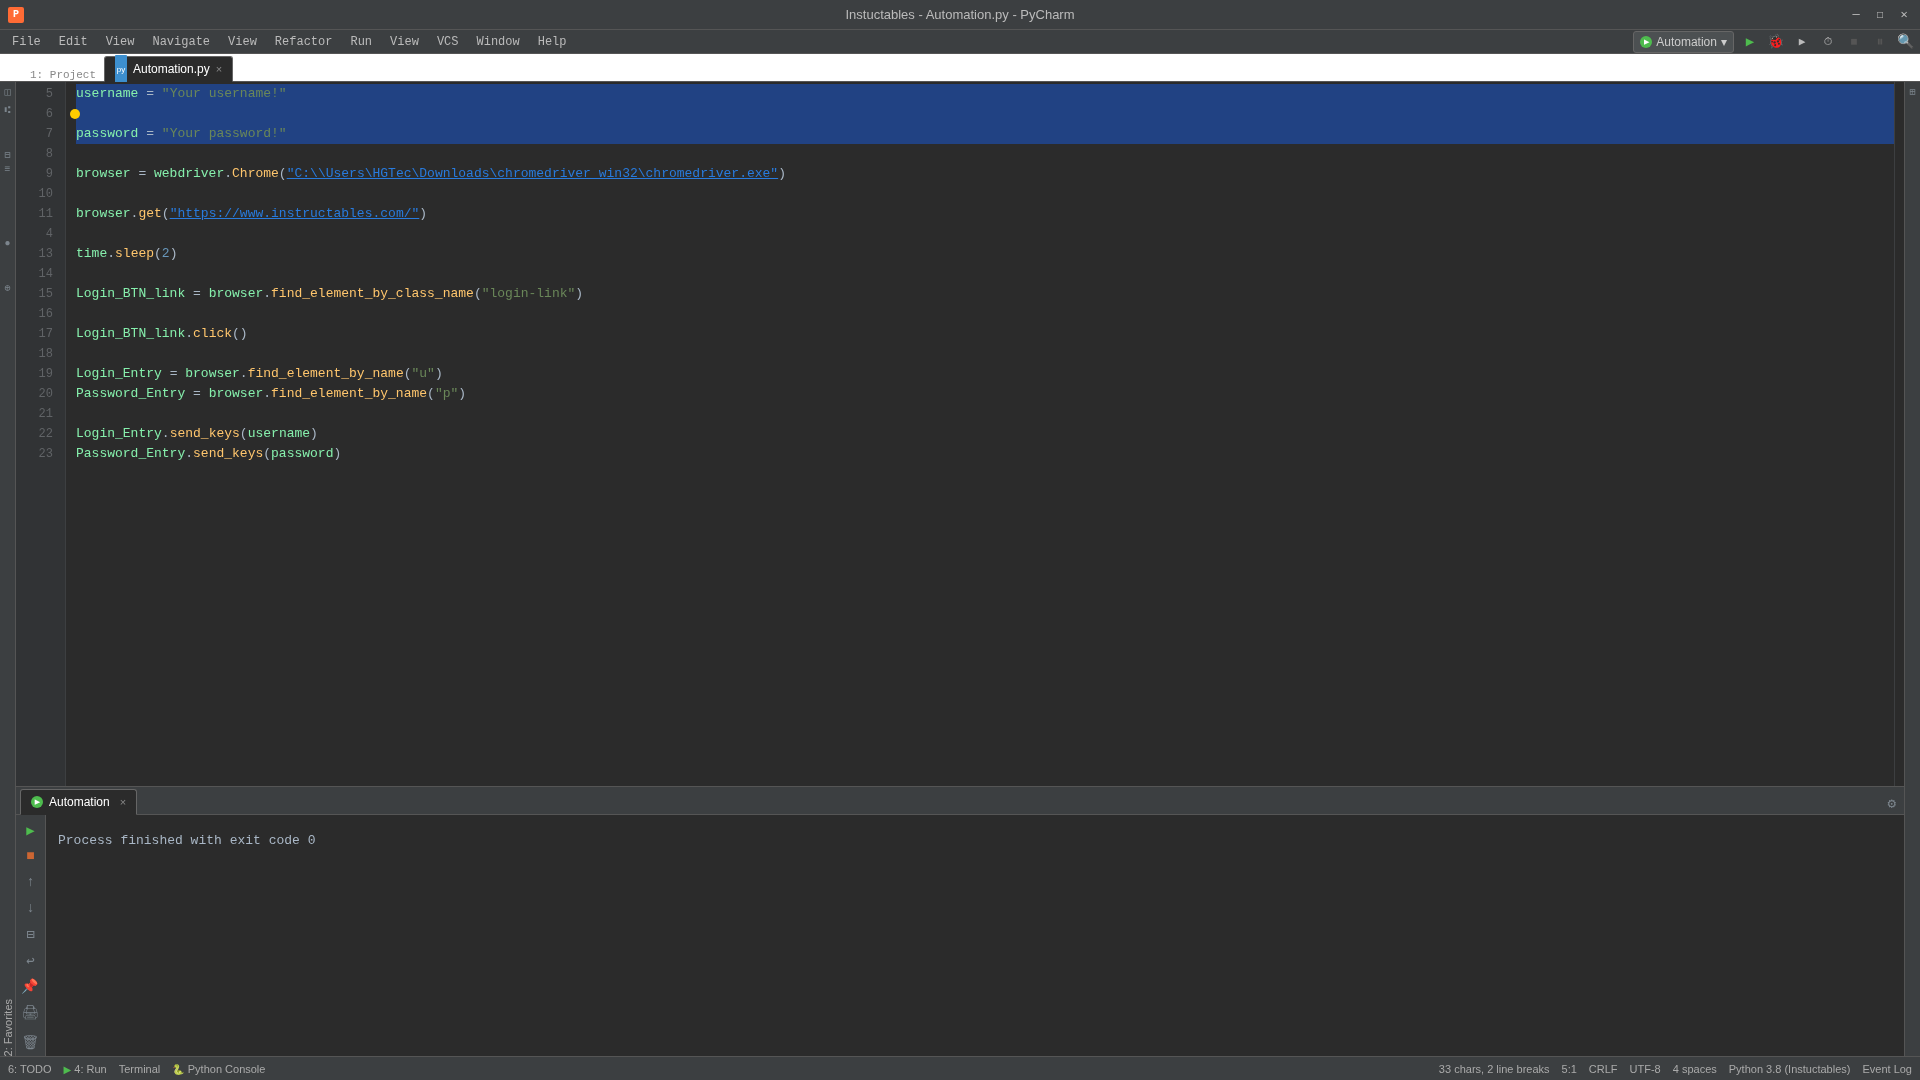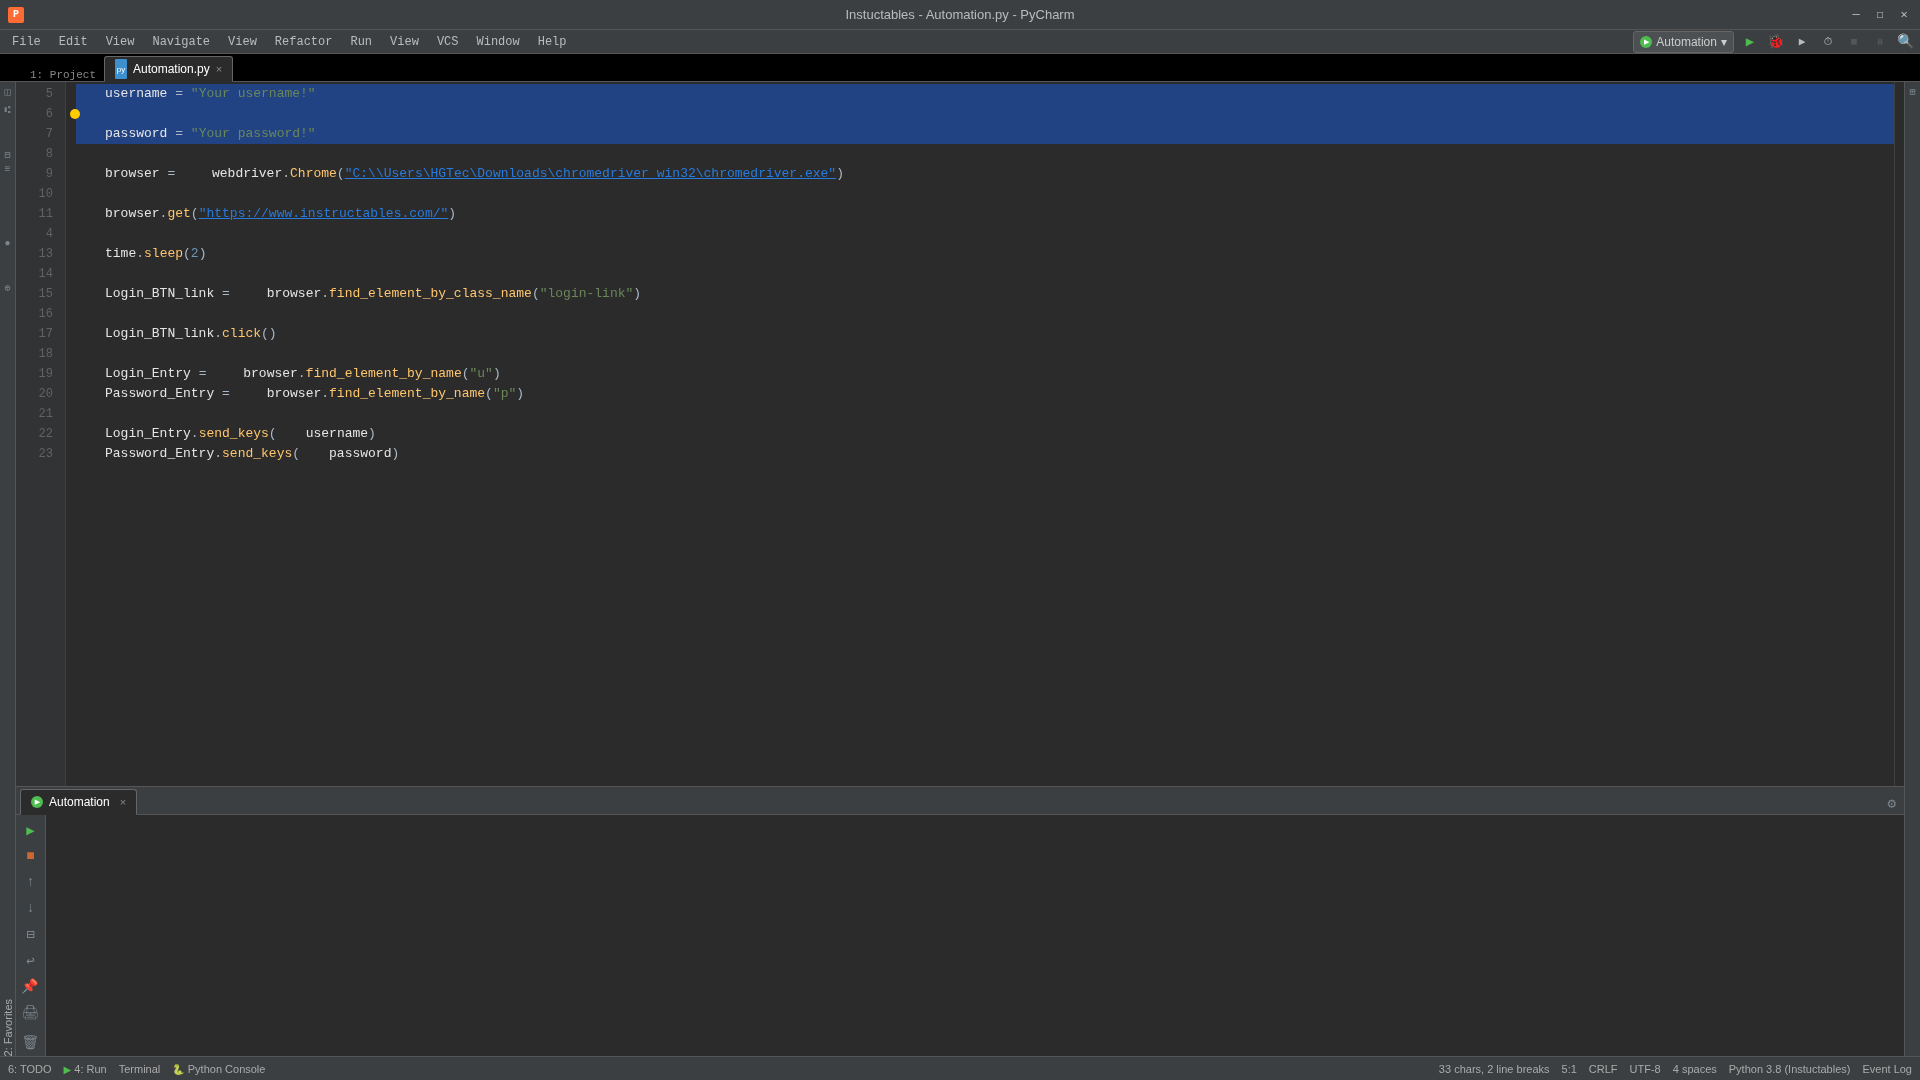--- a/index.html
+++ b/index.html
@@ -72,21 +72,21 @@
       color: #bbbbbb;
       font-size: 12px;
       font-family: Liberation Mono, monospace;
       cursor: pointer;
       border-radius: 2px;
     }
 
     
     #tabs-bar {
       height: 28px;
-      background: #000000;
+      background: #ffffff;
       display: flex;
       align-items: flex-end;
       padding-left: 30px;
       border-bottom: 1px solid #555;
     }
     .tab {
       height: 26px;
       background: #4e5254;
       border: 1px solid #666;
       border-bottom: none;
@@ -160,21 +160,21 @@
     .code-line {
       height: 20px;
       display: flex;
       align-items: center;
       white-space: pre;
       position: relative;
     }
     .code-line.selected {
       background: #214283;
     } 
-    .var { color: #e5e5e5; padding-left: 29px; } 
+    .var { color: #86efac; } 
     .str { color: #6a8759; } 
     .fn { color: #ffc66d; } 
     .num { color: #6897bb; } 
     .op { color: #a9b7c6; }
     .url { color: #287bde; text-decoration: underline; }
     .path { color: #287bde; text-decoration: underline; }
 
     
     #right-gutter {
       width: 10px;
@@ -393,21 +393,21 @@
     <div class="toolbar-btn disabled">⏸</div>
     <div class="toolbar-btn">🔍</div>
   </div>
 </div>
 
 <div id="tabs-bar">
   <div style="display:flex;align-items:center;padding-right:8px;">
     <span style="font-size:11px;color:#888;">1: Project</span>
   </div>
   <div class="tab active">
-    <div class="tab-icon" style="background:#3d8fce;font-size:8px;color:white;width:12px;height:20px;border-radius:1px;display:flex;align-items:center;justify-content:center;">py</div>
+    <div class="tab-icon" style="background:#3d8fce;font-size:8px;color:white;width:12px;height:28px;border-radius:1px;display:flex;align-items:center;justify-content:center;">py</div>
     <span>Automation.py</span>
     <span class="tab-close">×</span>
   </div>
 </div>
 
 <div style="display:flex;height:calc(1080px - 30px - 24px - 28px - 24px);">
 
   <div style="width:16px;background:#3c3f41;border-right:1px solid #555;display:flex;flex-direction:column;align-items:center;padding-top:4px;gap:3px;">
     <div style="font-size:10px;color:#7c858d;cursor:pointer;">◫</div>
     <div style="font-size:10px;color:#7c858d;cursor:pointer;margin-top:4px;">⑆</div>
@@ -537,20 +537,23 @@
           <div class="run-tool-icon">↓</div>
           <div class="run-tool-icon">⊟</div>
           <div class="run-tool-icon">↩</div>
           <div class="run-tool-icon" style="color:#287bde;">📌</div>
           <div class="run-tool-icon">🖨</div>
           <div class="run-tool-icon" style="margin-top:4px;">🗑</div>
         </div>
 
         <div id="run-output">
           <div style="height:8px;"></div>
+          <div style="color:#a9b7c6;">
+            <span>Process finished with exit code 0</span>
+          </div>
         </div>
       </div>
     </div>
   </div>
 
   <div style="width:16px;background:#3c3f41;border-left:1px solid #555;display:flex;flex-direction:column;align-items:center;padding-top:4px;gap:3px;">
     <div style="font-size:10px;color:#7c858d;">⊞</div>
   </div>
 </div>
 

